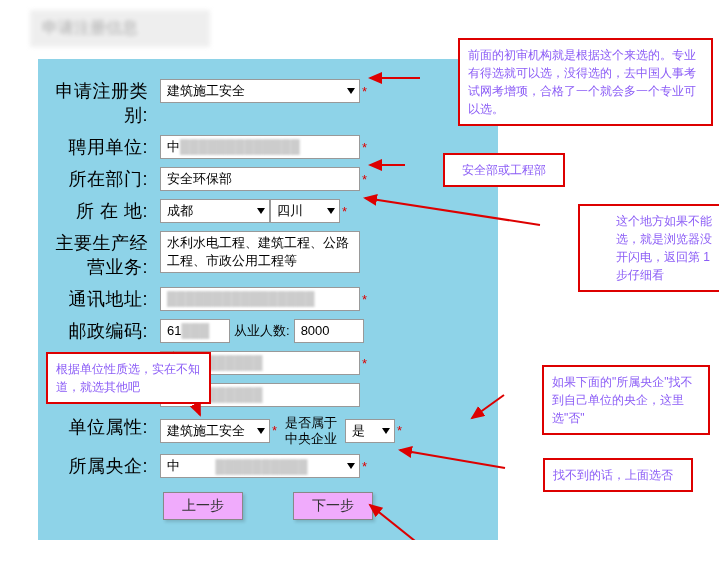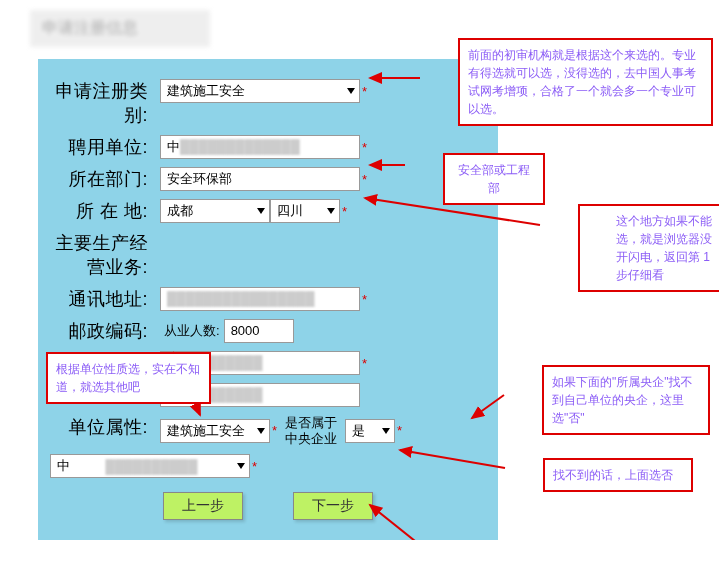--- a/index.html
+++ b/index.html
@@ -15,24 +15,24 @@
     .input-multiline { width: 200px; min-height: 38px; }
     .select-box { background: #fff; border: 1px solid #999; padding: 2px 4px 2px 6px; font-size: 13px; min-height: 22px; display: inline-flex; align-items: center; justify-content: space-between; }
     .select-narrow { width: 70px; }
     .select-med { width: 110px; }
     .select-wide { width: 200px; }
     .caret { width: 0; height: 0; border-left: 4px solid transparent; border-right: 4px solid transparent; border-top: 6px solid #000; margin-left: 4px; display: inline-block; }
     .req { color: #d00; font-size: 13px; margin-left: 2px; }
     .sub-label { font-size: 13px; color: #000; margin: 0 4px; }
     .blur-text { color: #ccc; filter: blur(1.2px); }
     .btn-row { display: flex; justify-content: center; gap: 50px; margin-top: 14px; }
-    .btn { background: #bef264; border: 1px solid #888; padding: 4px 18px; font-size: 14px; color: #333; cursor: pointer; box-shadow: 2px 2px 3px rgba(0,0,0,0.15); }
+    .btn { background: #f0abfc; border: 1px solid #888; padding: 4px 18px; font-size: 14px; color: #333; cursor: pointer; box-shadow: 2px 2px 3px rgba(0,0,0,0.15); }
     .annotation { position: absolute; border: 2px solid #d00; background: #fff; padding: 6px 8px; font-size: 12px; color: #8b5cf6; line-height: 1.5; z-index: 5; margin-left: 38px; }
     .anno-1 { left: 420px; top: 38px; width: 255px; }
-    .anno-2 { left: 405px; top: 153px; width: 102px; text-align: center; }
+    .anno-2 { left: 405px; top: 153px; width: 122px; text-align: center; }
     .anno-3 { left: 540px; top: 204px; width: 155px; padding-left: 36px; }
     .anno-4 { left: 8px; top: 352px; width: 165px; }
     .anno-5 { left: 504px; top: 365px; width: 168px; }
     .anno-6 { left: 505px; top: 458px; width: 150px; text-align: left; }
     .anno-7 { left: 388px; top: 545px; width: 120px; text-align: center; }
     .arrow-line { stroke: #d00; stroke-width: 2; fill: none; }
     .arrow-head { fill: #d00; }
     svg.arrow-svg { position: absolute; overflow: visible; }
   </style>
 </head>
@@ -85,35 +85,43 @@
       <div class="select-box select-narrow">
         <span>四川</span>
         <span class="caret"></span>
       </div>
       <span class="req">*</span>
     </div>
   </div>
 
   <div class="form-row">
     <div class="form-label">主要生产经营业务:</div>
+    <div class="form-value">
+      <div class="input-box input-multiline">
+        <span>水利水电工程、建筑工程、公路工程、市政公用工程等</span>
+      </div>
+    </div>
   </div>
 
   <div class="form-row">
     <div class="form-label">通讯地址:</div>
     <div class="form-value">
       <div class="input-box input-wide">
         <span class="blur-text">████████████████</span>
       </div>
       <span class="req">*</span>
     </div>
   </div>
 
   <div class="form-row">
     <div class="form-label">邮政编码:</div>
     <div class="form-value">
+      <div class="input-box input-small">
+        <span>61</span><span class="blur-text">███</span>
+      </div>
       <span class="sub-label">从业人数:</span>
       <div class="input-box input-small">
         <span>8000</span>
       </div>
     </div>
   </div>
 
   <div class="form-row">
     <div class="form-label">话:</div>
     <div class="form-value">
@@ -144,20 +152,21 @@
       <span class="sub-label" style="width:60px;text-align:center;line-height:1.2">是否属于中央企业</span>
       <div class="select-box" style="width:50px">
         <span>是</span>
         <span class="caret"></span>
       </div>
       <span class="req">*</span>
     </div>
   </div>
 
   <div class="form-row">
+    <div class="form-label">所属央企:</div>
     <div class="form-value">
       <div class="select-box select-wide">
         <span>中</span>
           <span class="blur-text">██████████</span>
         <span class="caret"></span>
       </div>
       <span class="req">*</span>
     </div>
   </div>
 

